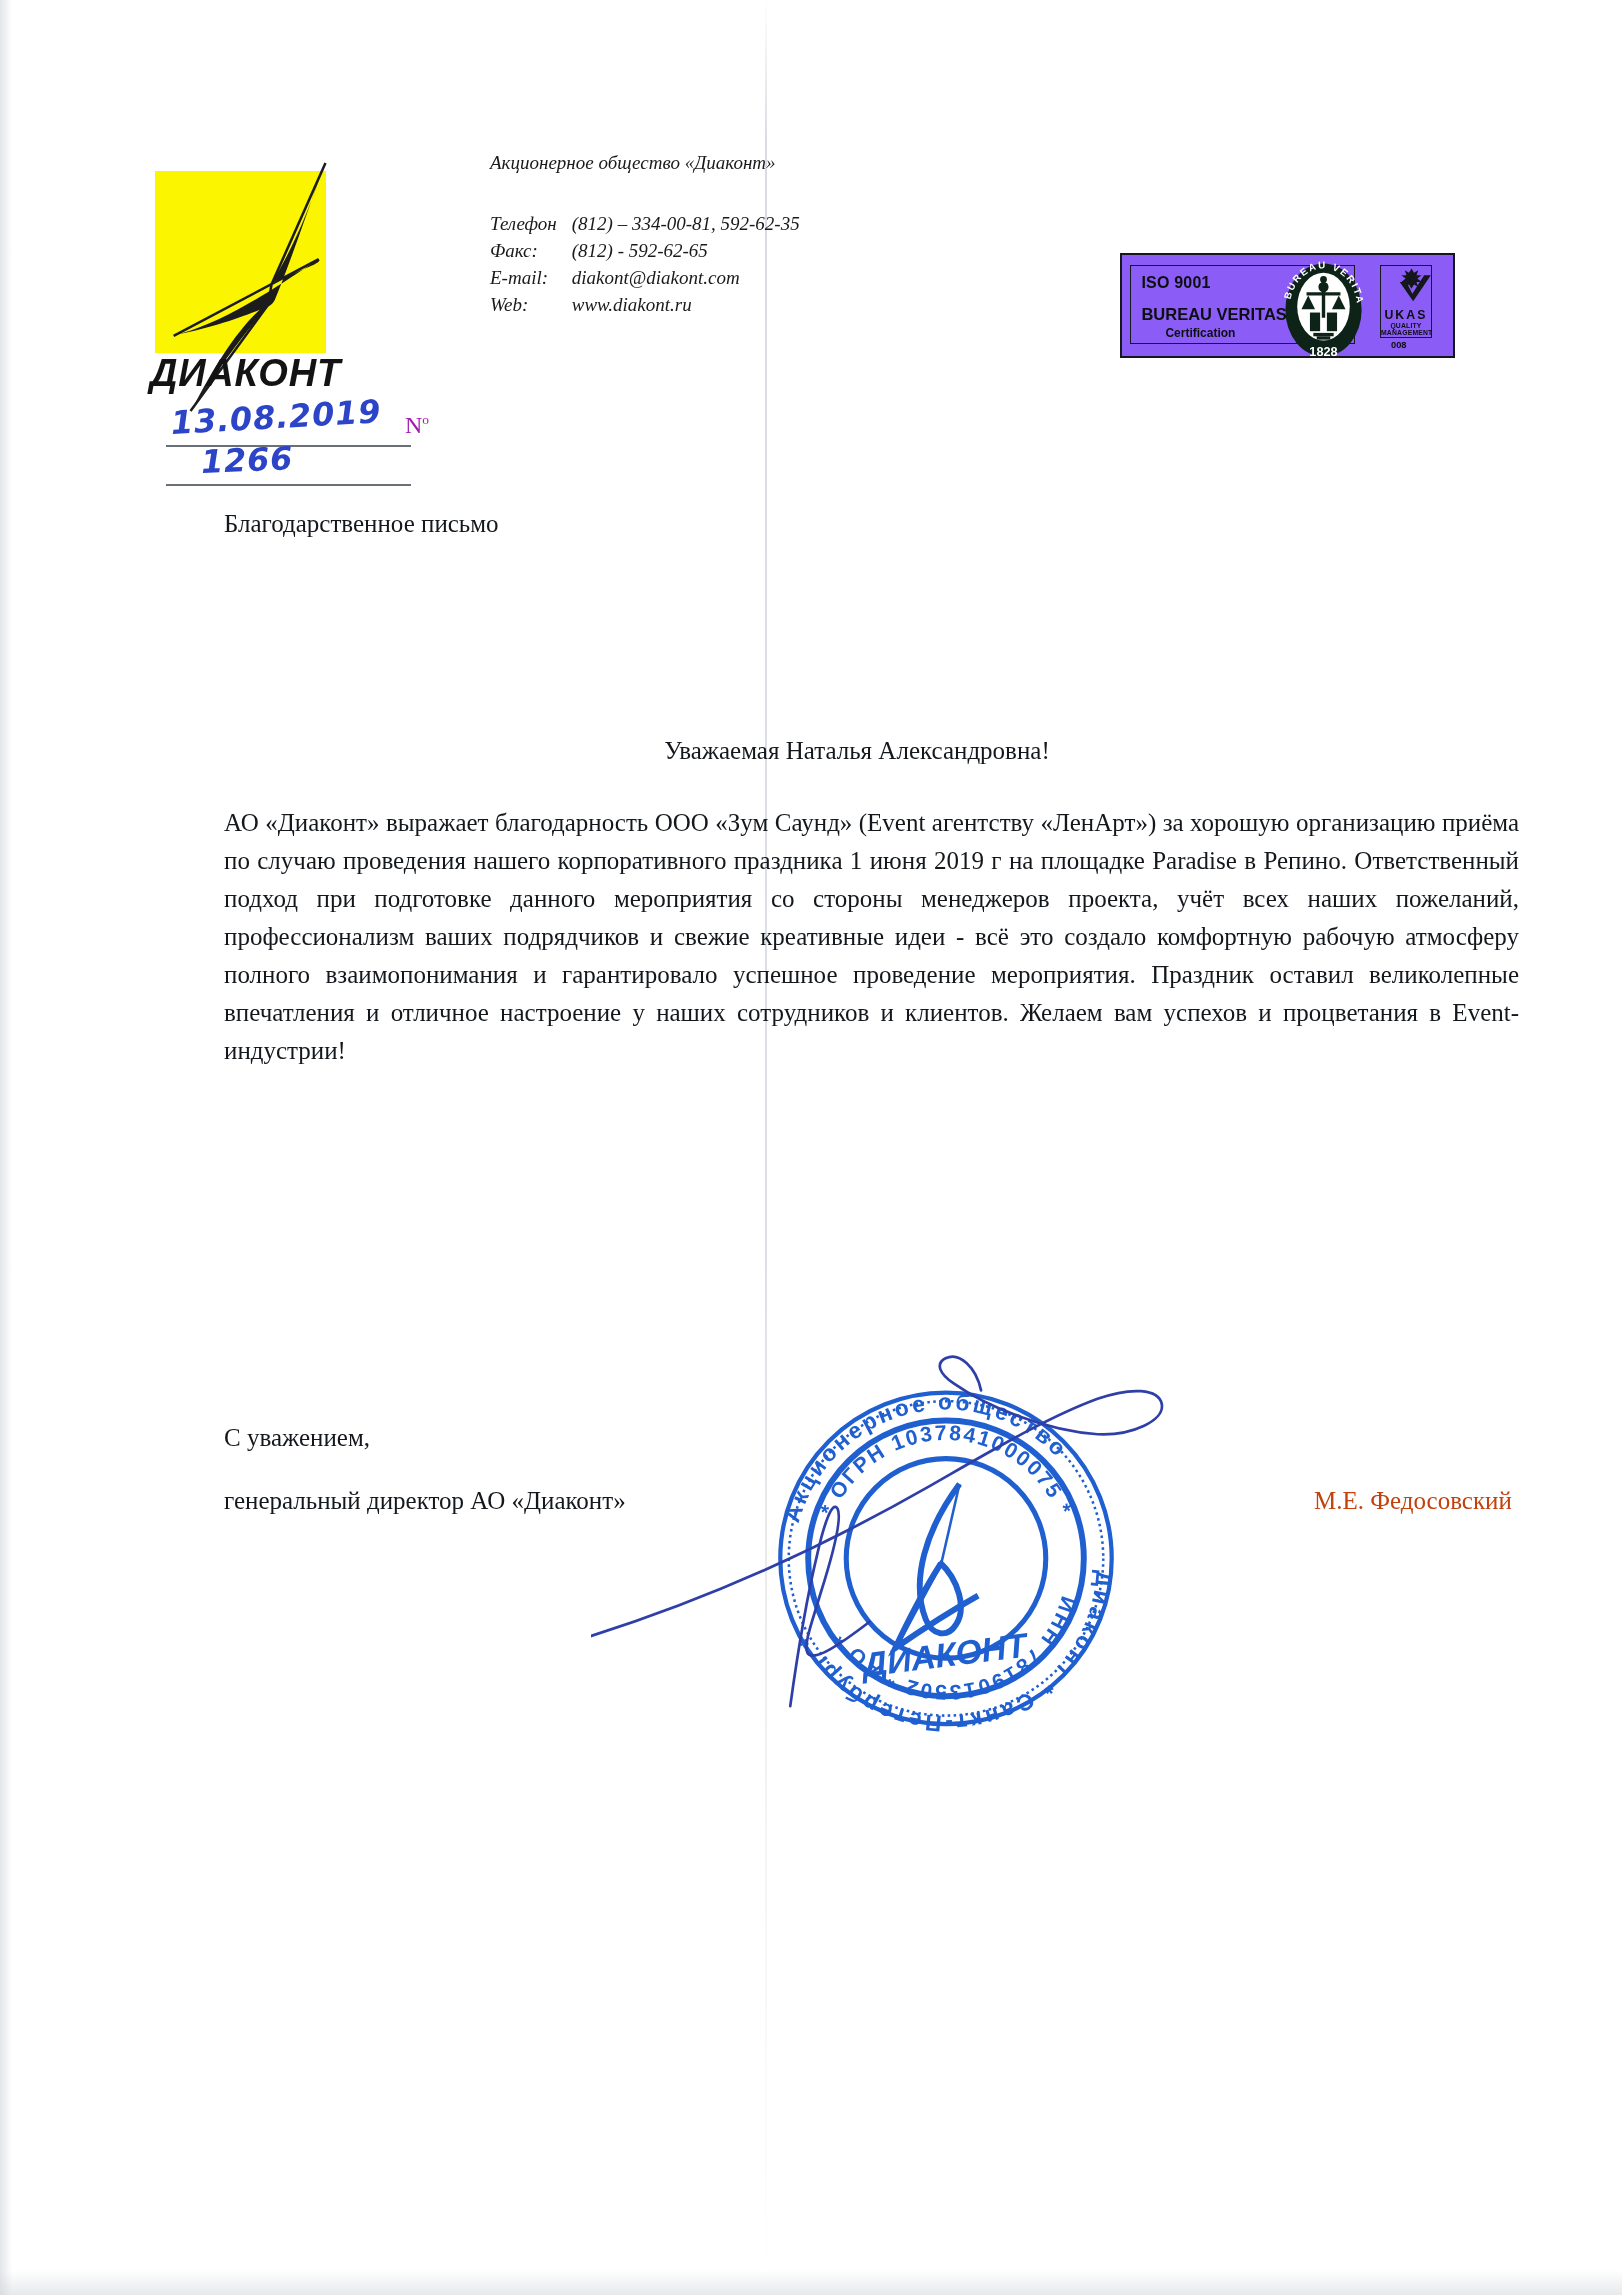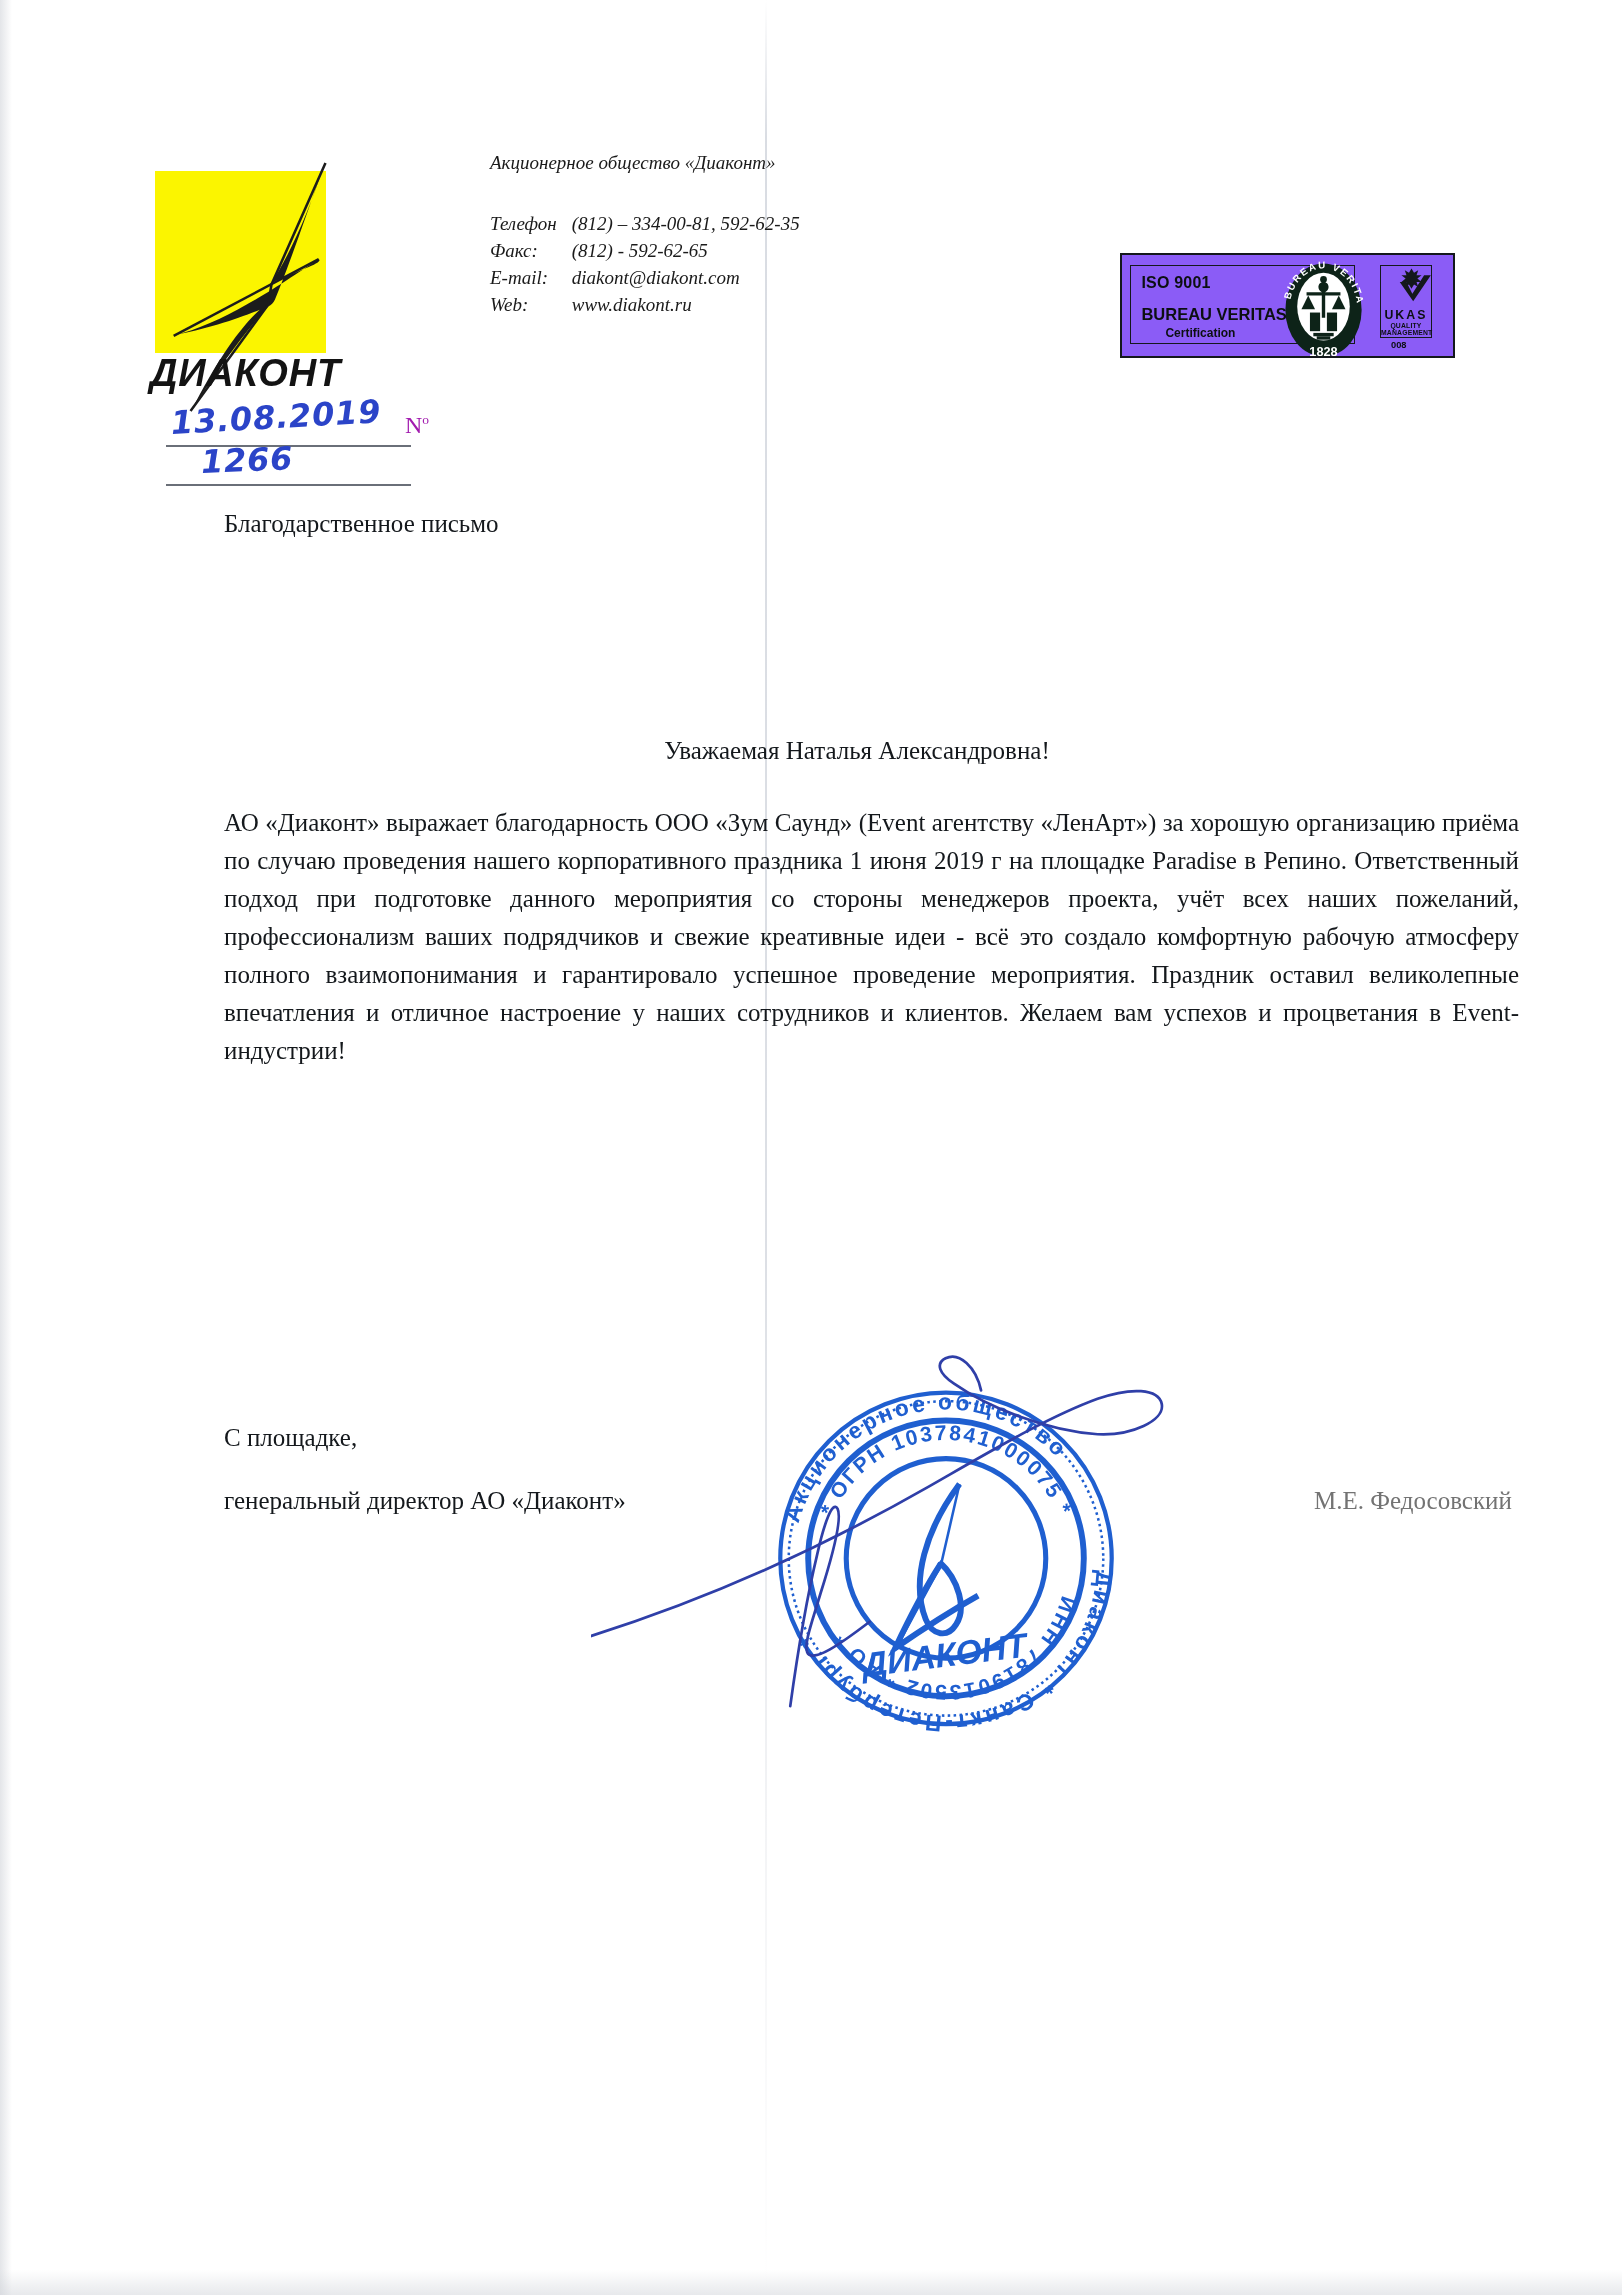--- a/index.html
+++ b/index.html
@@ -312,21 +312,21 @@
     top: 1487px;
     font-size: 25px;
     color: #14181c;
     white-space: nowrap;
   }
   .sig-name {
     position: absolute;
     left: 1314px;
     top: 1487px;
     font-size: 25px;
-    color: #737373;
+    color: #c2410c;
     white-space: nowrap;
   }
 
   .stamp-wrap {
     position: absolute;
     left: 760px;
     top: 1369px;
     width: 372px;
     height: 372px;
   }
@@ -430,21 +430,21 @@
     <div class="hand hand-date">13.08.2019</div>
     <div class="hand hand-num">1266</div>
     <div class="no-sign">N<sup>o</sup></div>
   </div>
 
   <div class="letter-title">Благодарственное письмо</div>
 
   <div class="salutation">Уважаемая Наталья Александровна!</div>
   <div class="body-text">АО «Диаконт» выражает благодарность ООО «Зум Саунд» (Event агентству «ЛенАрт») за хорошую организацию приёма по случаю проведения нашего корпоративного праздника 1 июня 2019 г на площадке Paradise в Репино. Ответственный подход при подготовке данного мероприятия со стороны менеджеров проекта, учёт всех наших пожеланий, профессионализм ваших подрядчиков и свежие креативные идеи - всё это создало комфортную рабочую атмосферу полного взаимопонимания и гарантировало успешное проведение мероприятия. Праздник оставил великолепные впечатления и отличное настроение у наших сотрудников и клиентов. Желаем вам успехов и процветания в Event-индустрии!</div>
 
-  <div class="sig-respect">С площадке,</div>
+  <div class="sig-respect">С уважением,</div>
   <div class="sig-role">генеральный директор АО «Диаконт»</div>
   <div class="sig-name">М.Е. Федосовский</div>
 
   <div class="stamp-wrap">
     <svg viewBox="0 0 440 440" width="372" height="372">
       <defs>
         <path id="arcOuterTop" d="M 40 228 A 180 180 0 0 1 400 228"></path>
         <path id="arcOuterBottom" d="M 398 232 A 178 178 0 0 1 42 232"></path>
         <path id="arcInnerTop" d="M 76 228 A 144 144 0 0 1 364 228"></path>
         <path id="arcInnerBottom" d="M 362 232 A 142 142 0 0 1 78 232"></path>

